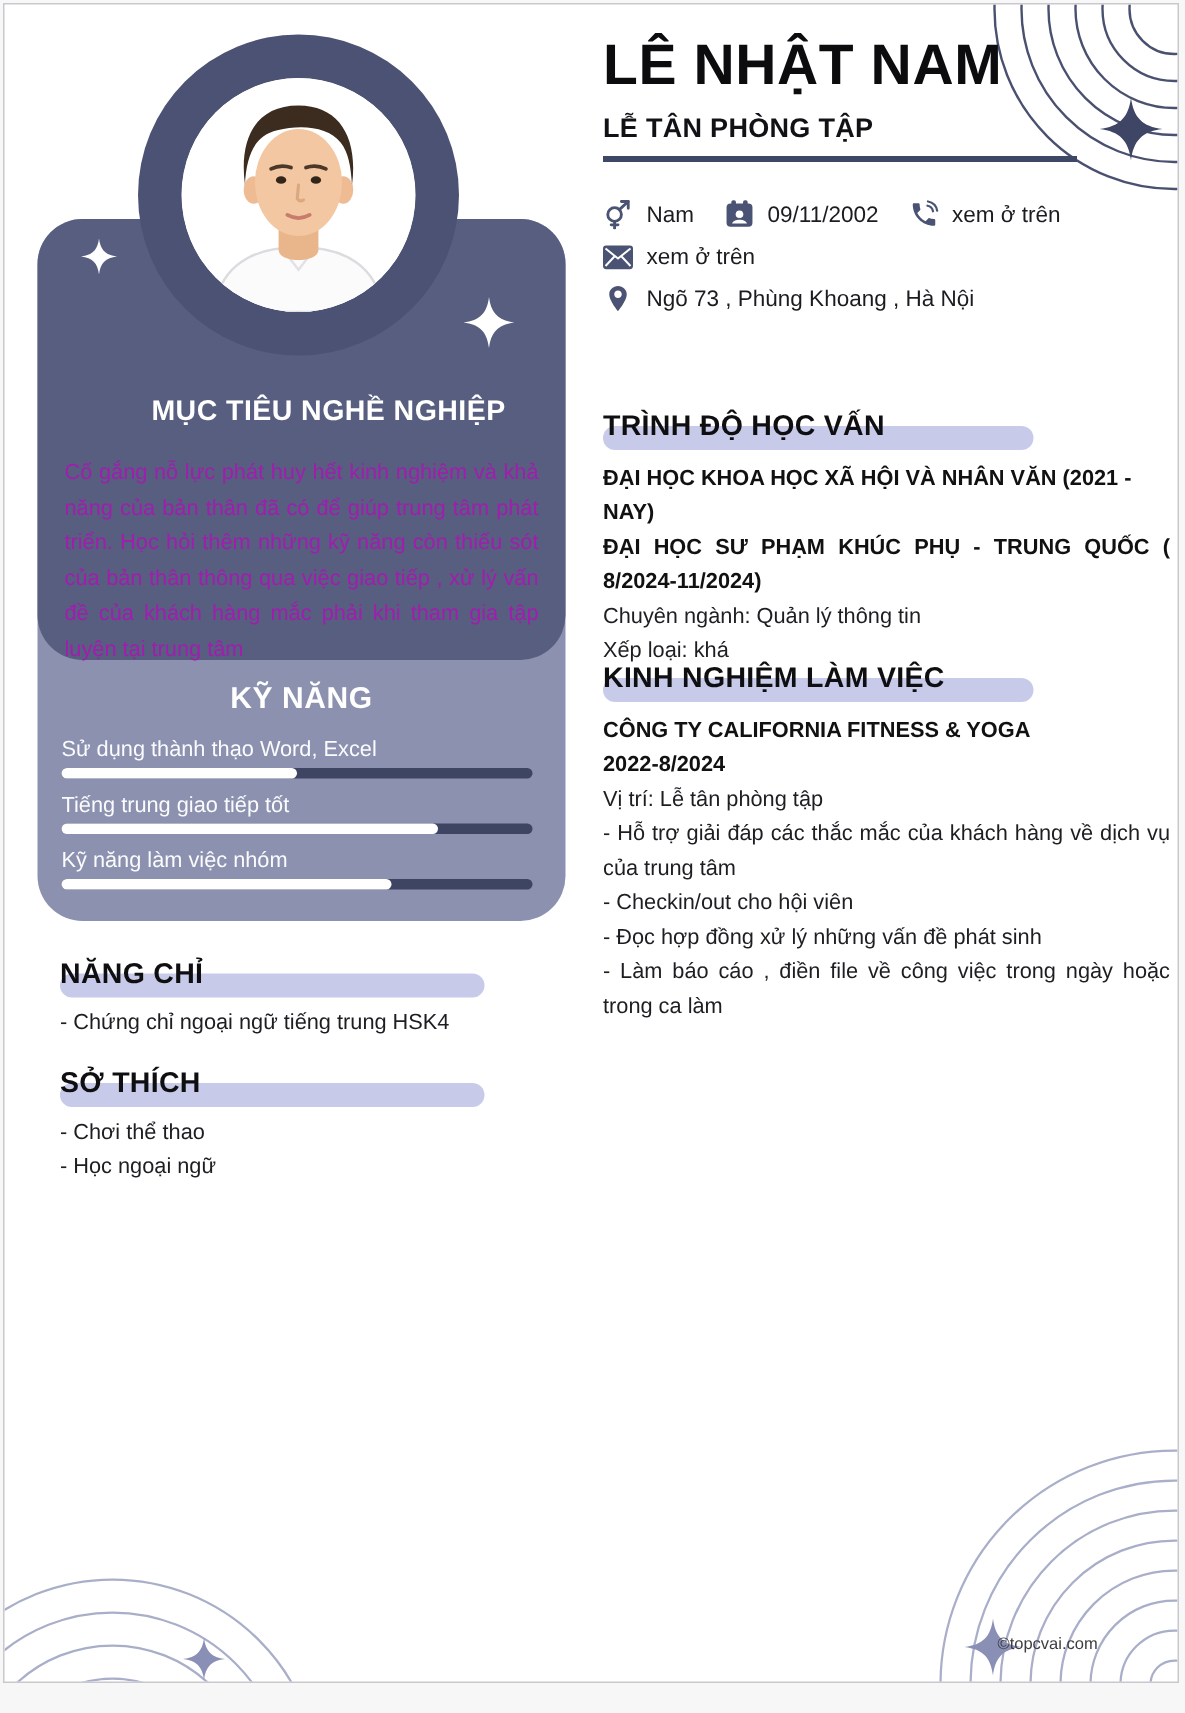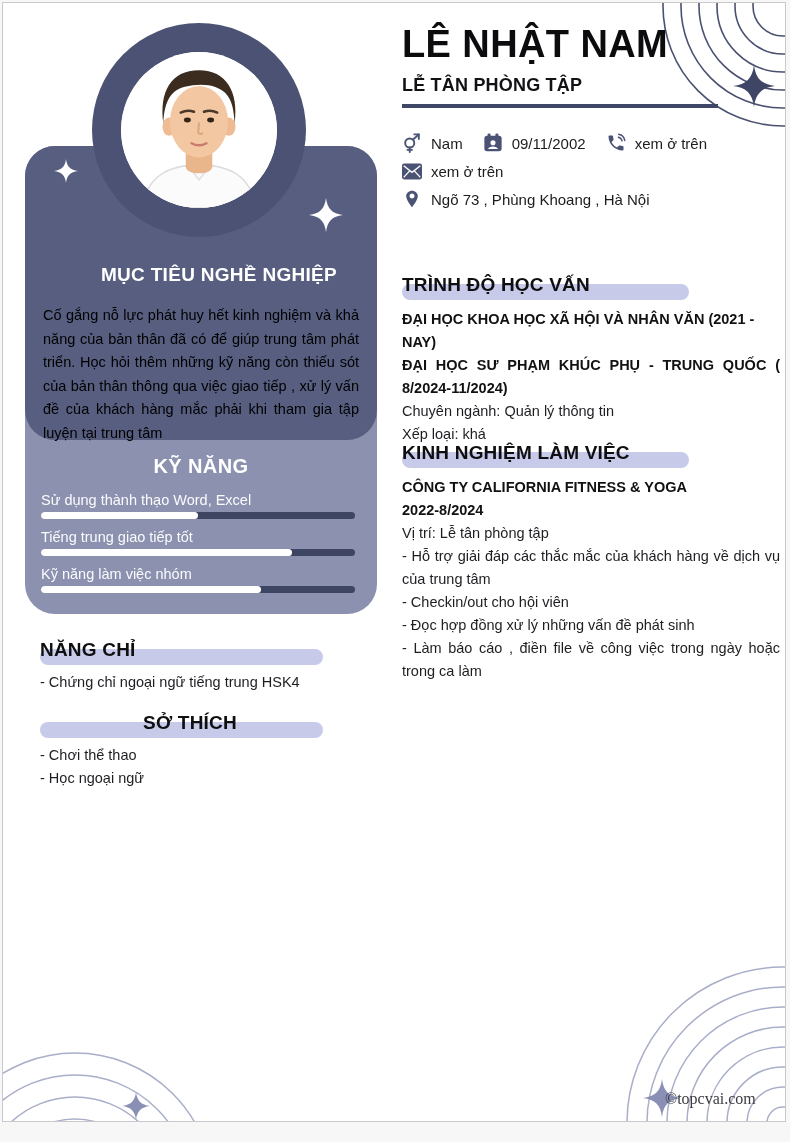--- a/index.html
+++ b/index.html
@@ -21,21 +21,21 @@
   .star{position:absolute;pointer-events:none;}
 
   
   .panel-light{left:22px;top:143px;width:352px;height:468px;border-radius:30px;background:#8b91af;}
   .panel-dark{left:22px;top:143px;width:352px;height:294px;border-radius:30px;background:#575e80;}
 
   .photo-ring{left:89px;top:20px;width:214px;height:214px;border-radius:50%;background:#4c5273;}
   .photo{position:absolute;left:29px;top:29px;width:156px;height:156px;border-radius:50%;background:#fff;overflow:hidden;}
 
   .obj-title{left:22px;top:261px;width:388px;text-align:center;font-size:19px;font-weight:800;color:#ffffff;letter-spacing:.3px;}
-  .obj-text{left:40px;top:301px;width:316px;font-size:14.5px;line-height:23.5px;text-align:justify;color:#000000;}
+  .obj-text{left:40px;top:301px;width:316px;font-size:14.5px;line-height:23.5px;text-align:justify;color:#a21caf;}
 
   .skills-title{left:22px;top:452px;width:352px;text-align:center;font-size:20px;font-weight:800;color:#ffffff;letter-spacing:.4px;}
   .skill-label{left:38px;width:316px;font-size:14.5px;color:#fbfbfd;}
   .skill-track{left:38px;width:314px;height:7px;border-radius:4px;background:#3e4563;}
   .skill-fill{height:7px;border-radius:4px;background:#ffffff;}
 
   
   .sec-h{height:26px;}
   .sec-h .pill{position:absolute;left:0;top:11px;height:16px;border-radius:8px;background:#c7cbe9;z-index:0;}
   .sec-h h2{position:relative;z-index:1;margin:0;font-size:19px;font-weight:800;color:#0f0f12;letter-spacing:.2px;line-height:24px;}
@@ -94,21 +94,21 @@
       <circle cx="163" cy="162" r="76"></circle>
         <circle cx="163" cy="162" r="96"></circle>
         <circle cx="163" cy="162" r="116"></circle>
       <circle cx="163" cy="162" r="136"></circle>
         <circle cx="163" cy="162" r="156"></circle>
     </g>
   </svg>
   <svg class="star" style="left:640px;top:1076px;" width="38" height="38" viewBox="0 0 100 100">
     <path d="M50 0 C54 32 68 46 100 50 C68 54 54 68 50 100 C46 68 32 54 0 50 C32 46 46 32 50 0 Z" fill="#8a8fb6"></path>
   </svg>
-  <div class="abs" style="left:662px;top:1087px;font-family:Liberation Serif, serif;font-size:16px;color:#3c3c40;">©topcvai.com</div>
+  <div class="abs" style="left:662px;top:1087px;font-family:Liberation Sans, sans-serif;font-size:11px;color:#3c3c40;">©topcvai.com</div>
 
   <div class="abs panel-light"></div>
   <div class="abs panel-dark"></div>
 
   <svg class="star" style="left:51px;top:156px;" width="24" height="24" viewBox="0 0 100 100">
     <path d="M50 0 C54 32 68 46 100 50 C68 54 54 68 50 100 C46 68 32 54 0 50 C32 46 46 32 50 0 Z" fill="#ffffff"></path>
   </svg>
   <svg class="star" style="left:306px;top:195px;" width="34" height="34" viewBox="0 0 100 100">
     <path d="M50 0 C54 32 68 46 100 50 C68 54 54 68 50 100 C46 68 32 54 0 50 C32 46 46 32 50 0 Z" fill="#ffffff"></path>
   </svg>
@@ -153,21 +153,21 @@
   <div class="abs skill-track" style="top:583px;">
       <div class="skill-fill" style="width: 70%;"></div>
     </div>
 
   <div class="abs sec-h" style="left:37px;top:635px;width:300px;">
     <span class="pill" style="width:283px;"></span>
     <h2>NĂNG CHỈ</h2>
   </div>
   <div class="abs body-text" style="left:37px;top:668px;width:330px;">- Chứng chỉ ngoại ngữ tiếng trung HSK4</div>
 
-  <div class="abs sec-h" style="left:37px;top:708px;width:300px;text-align:center;">
+  <div class="abs sec-h" style="left:37px;top:708px;width:300px;">
     <span class="pill" style="width:283px;"></span>
     <h2>SỞ THÍCH</h2>
   </div>
   <div class="abs body-text" style="left:37px;top:741px;width:330px;">- Chơi thể thao</div>
   <div class="abs body-text" style="left:37px;top:764px;width:330px;">- Học ngoại ngữ</div>
 
   <div class="abs name">LÊ NHẬT NAM</div>
   <div class="abs role">LỄ TÂN PHÒNG TẬP</div>
   <div class="abs role-line"></div>
 

